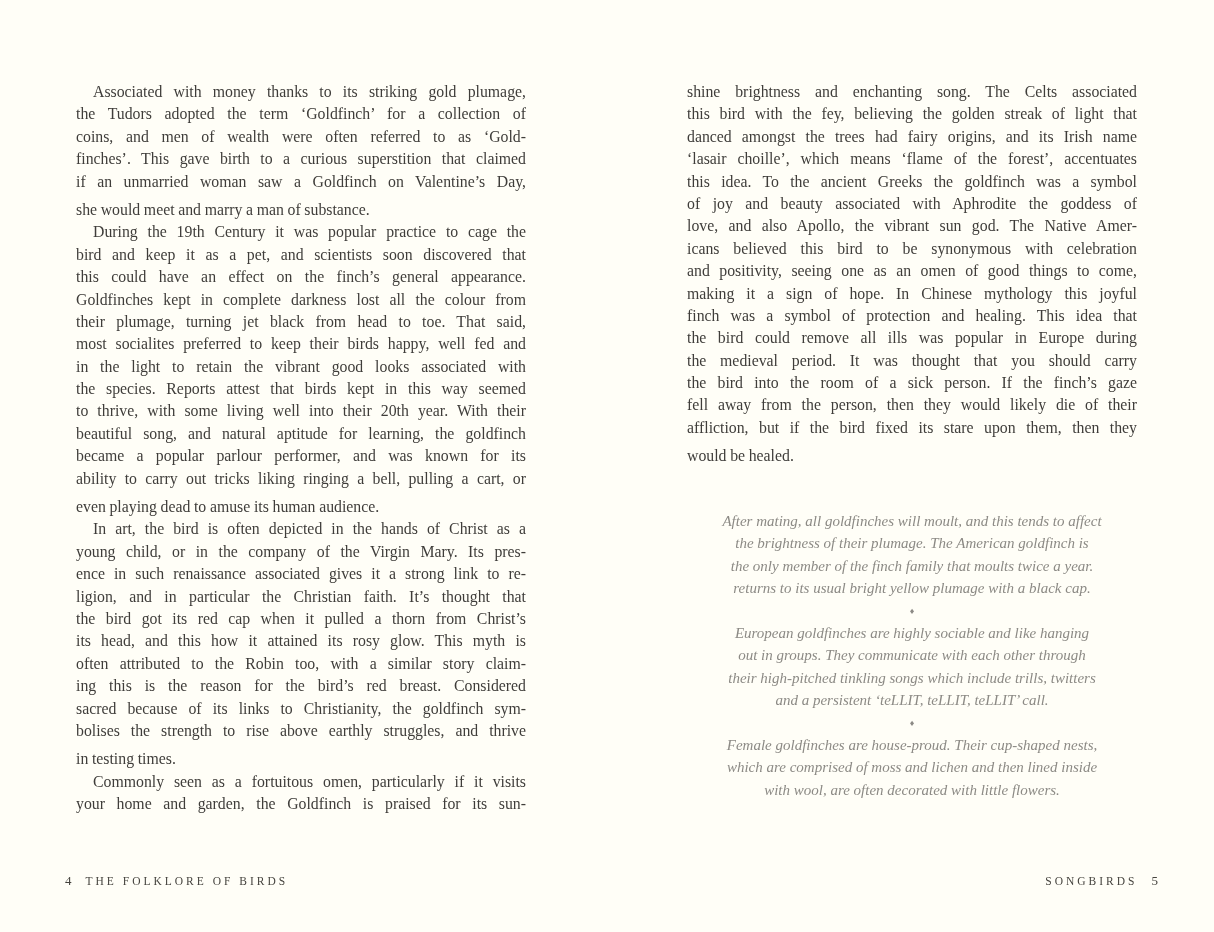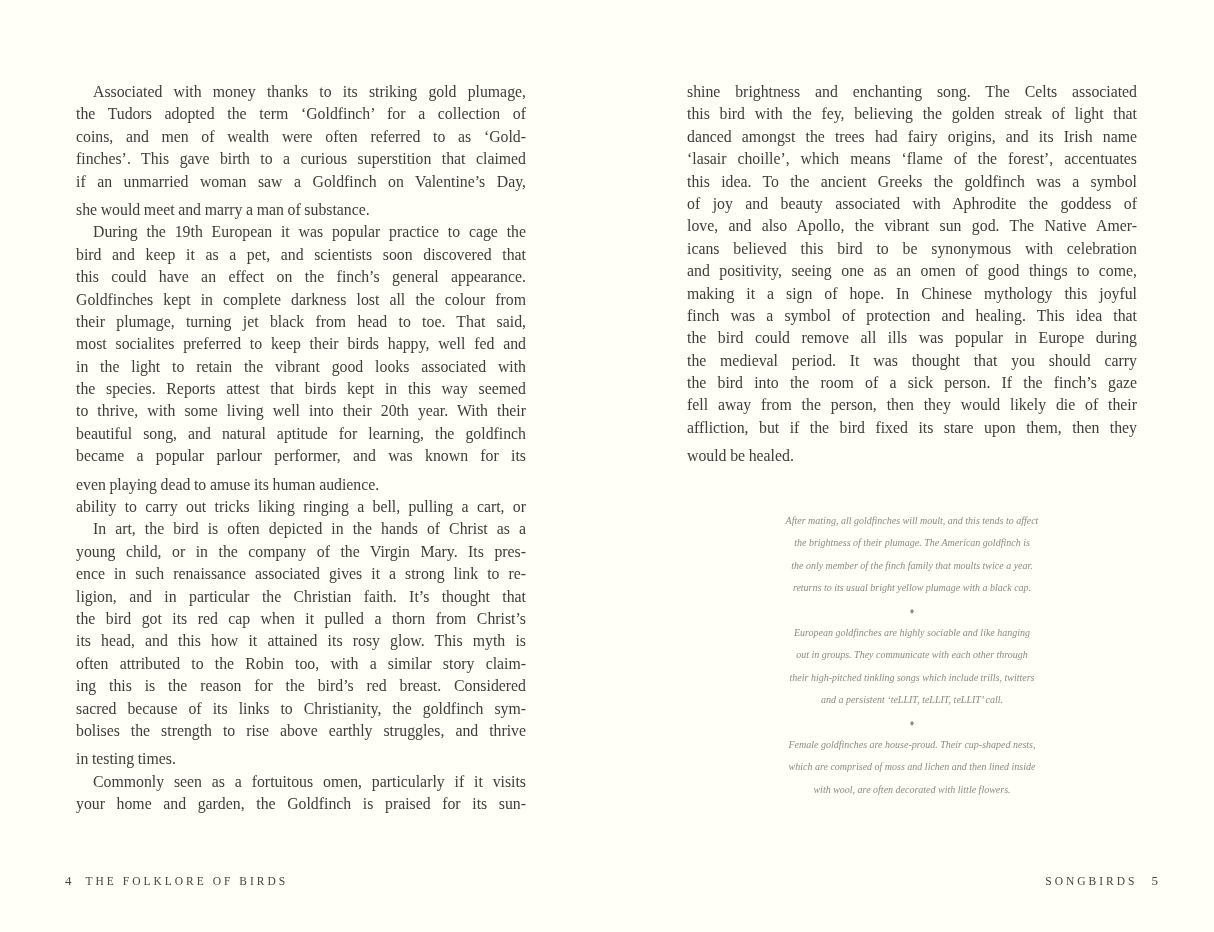--- a/index.html
+++ b/index.html
@@ -37,21 +37,21 @@
   .line.last   { text-align-last: left; margin-top: 6px; }
   .facts {
     position: absolute;
     left: 676px;
     top: 510px;
     width: 472px;
     text-align: center;
   }
   .fact-line {
     font-style: italic;
-    font-size: 10px;
+    font-size: 15px;
     line-height: 22.4px;
     color: #8c8a85;
   }
   .separator {
     font-size: 9px;
     line-height: 22.4px;
     height: 22.4px;
     color: #8c8a85;
     text-align: center;
   }
@@ -77,33 +77,33 @@
   <div class="body-text body-left">
       <div>
         <div class="line indent">Associated with money thanks to its striking gold plumage,</div>
         <div class="line">the Tudors adopted the term ‘Goldfinch’ for a collection of</div>
         <div class="line">coins, and men of wealth were often referred to as ‘Gold-</div>
         <div class="line">finches’. This gave birth to a curious superstition that claimed</div>
         <div class="line">if an unmarried woman saw a Goldfinch on Valentine’s Day,</div>
         <div class="line last">she would meet and marry a man of substance.</div>
       </div>
       <div>
-        <div class="line indent">During the 19th European it was popular practice to cage the</div>
+        <div class="line indent">During the 19th Century it was popular practice to cage the</div>
         <div class="line">bird and keep it as a pet, and scientists soon discovered that</div>
         <div class="line">this could have an effect on the finch’s general appearance.</div>
         <div class="line">Goldfinches kept in complete darkness lost all the colour from</div>
         <div class="line">their plumage, turning jet black from head to toe. That said,</div>
         <div class="line">most socialites preferred to keep their birds happy, well fed and</div>
         <div class="line">in the light to retain the vibrant good looks associated with</div>
         <div class="line">the species. Reports attest that birds kept in this way seemed</div>
         <div class="line">to thrive, with some living well into their 20th year. With their</div>
         <div class="line">beautiful song, and natural aptitude for learning, the goldfinch</div>
         <div class="line">became a popular parlour performer, and was known for its</div>
+        <div class="line">ability to carry out tricks liking ringing a bell, pulling a cart, or</div>
         <div class="line last">even playing dead to amuse its human audience.</div>
-        <div class="line">ability to carry out tricks liking ringing a bell, pulling a cart, or</div>
       </div>
       <div>
         <div class="line indent">In art, the bird is often depicted in the hands of Christ as a</div>
         <div class="line">young child, or in the company of the Virgin Mary. Its pres-</div>
         <div class="line">ence in such renaissance associated gives it a strong link to re-</div>
         <div class="line">ligion, and in particular the Christian faith. It’s thought that</div>
         <div class="line">the bird got its red cap when it pulled a thorn from Christ’s</div>
         <div class="line">its head, and this how it attained its rosy glow. This myth is</div>
         <div class="line">often attributed to the Robin too, with a similar story claim-</div>
         <div class="line">ing this is the reason for the bird’s red breast. Considered</div>

